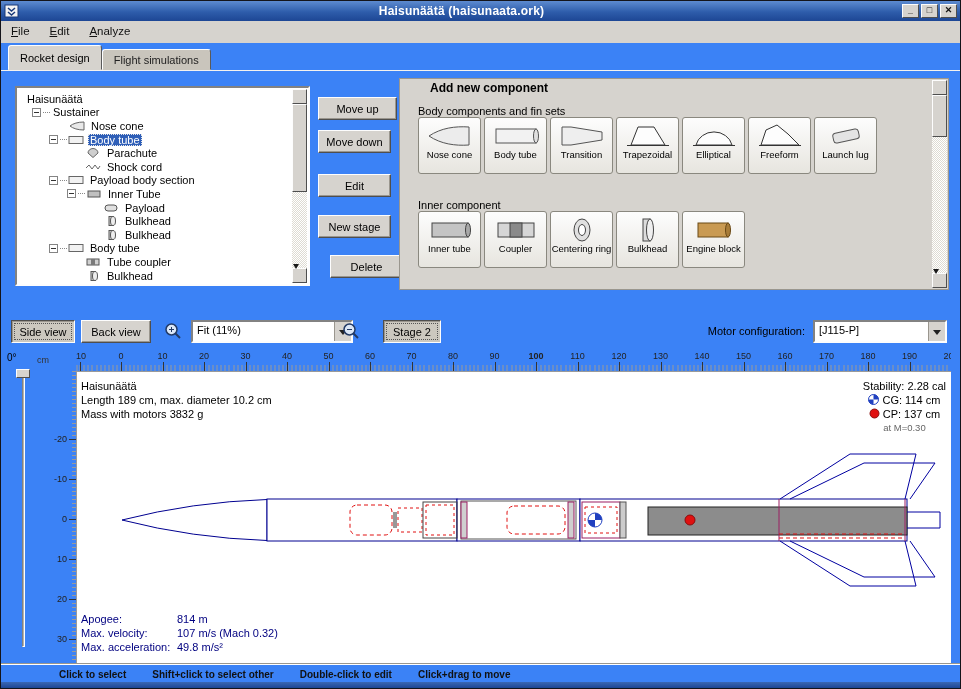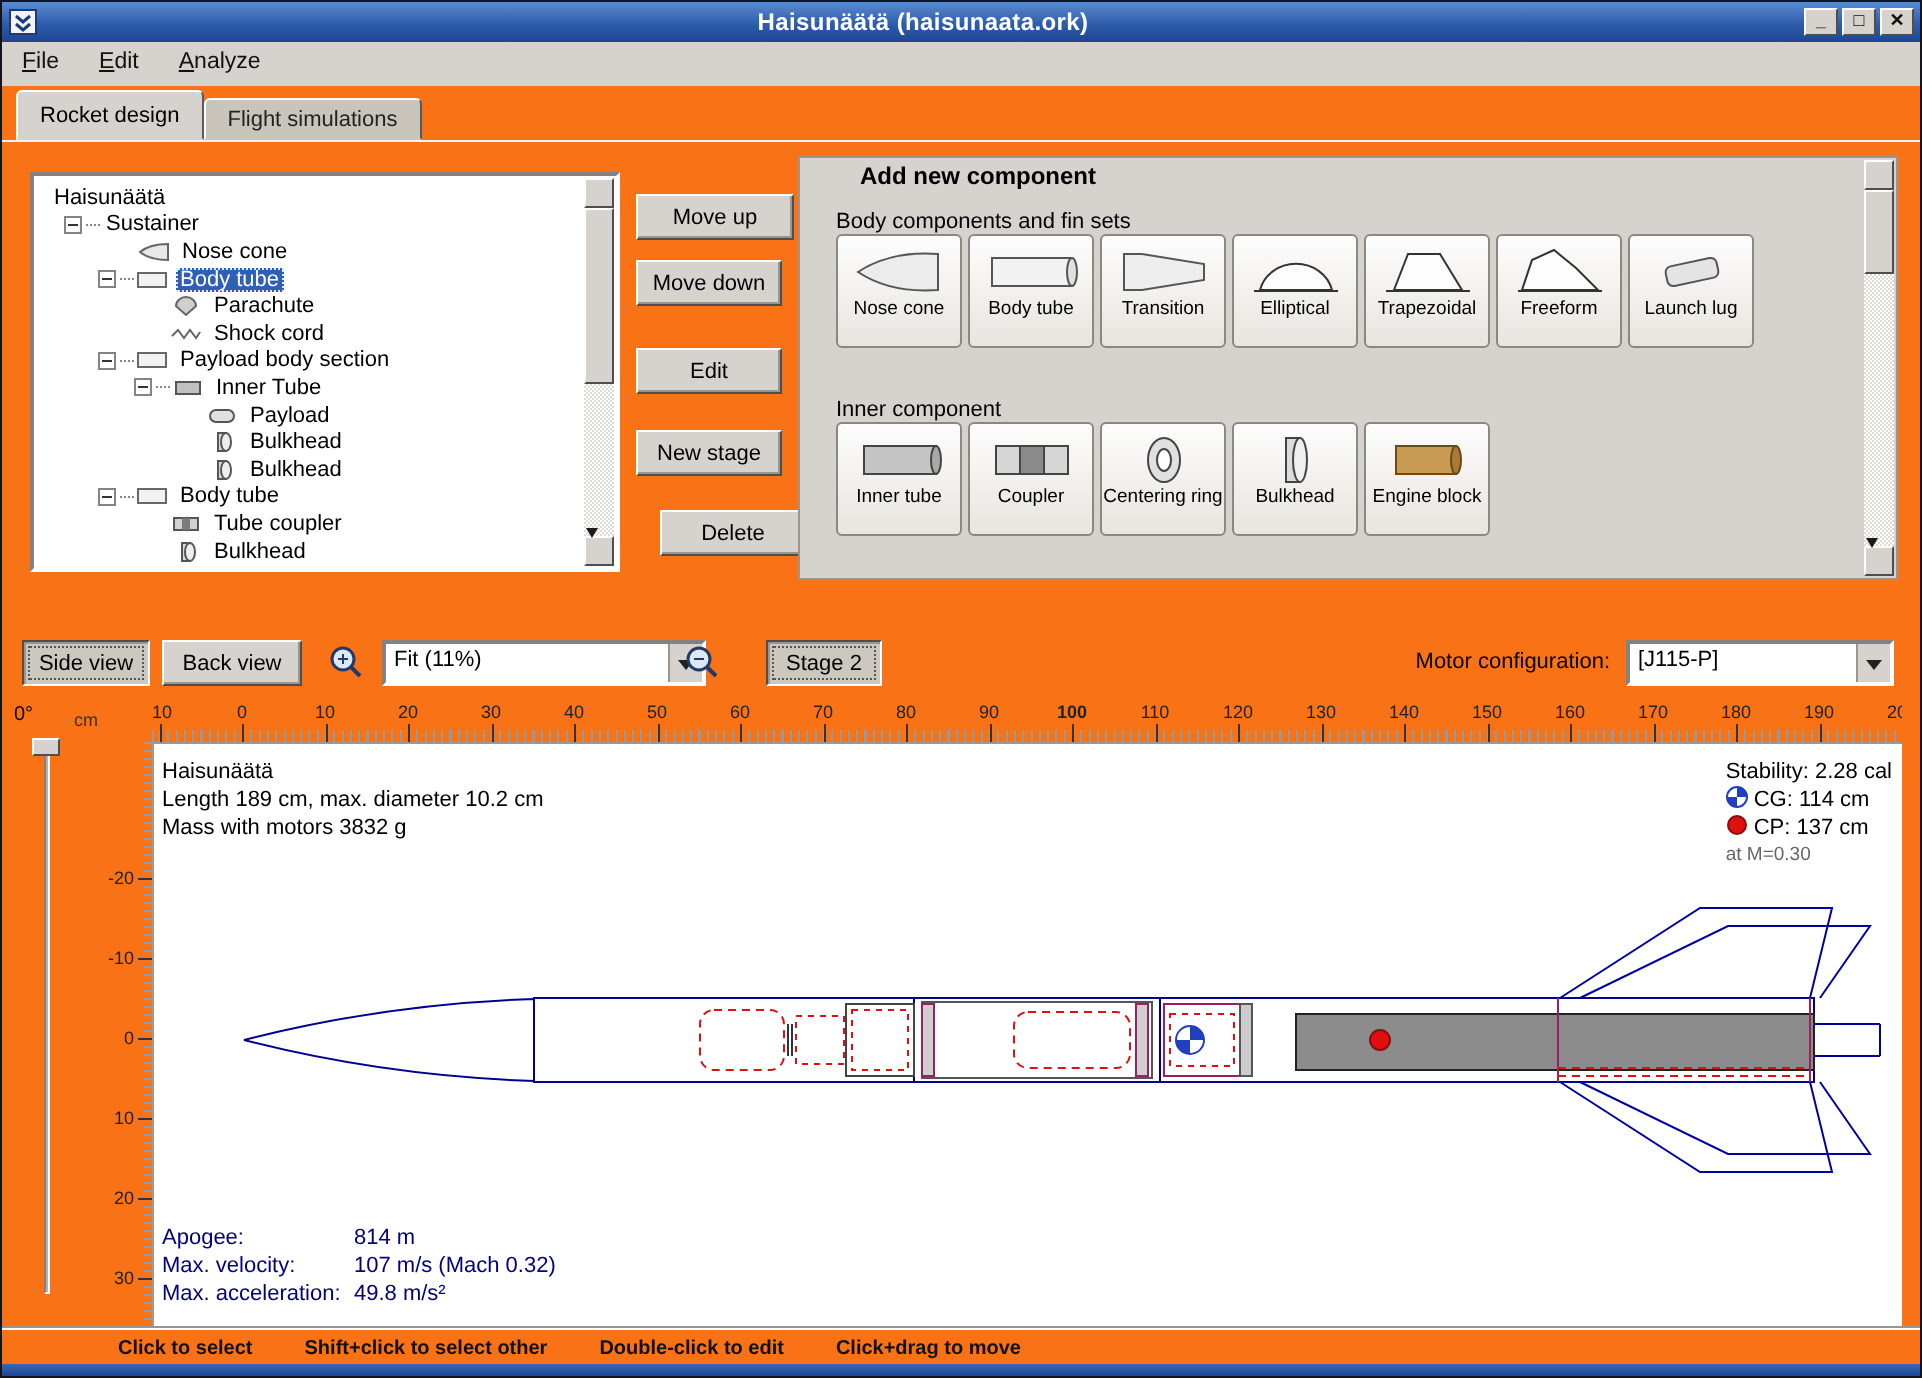--- a/index.html
+++ b/index.html
@@ -1,17 +1,17 @@
 <!DOCTYPE html>
 <html><head>
 <meta charset="utf-8">
 <style>
 *{margin:0;padding:0;box-sizing:border-box;font-family:"Liberation Sans",sans-serif;}
 html,body{background:#6b6b6b;}
-#win{position:relative;width:961px;height:689px;background:#f97316;border:1px solid #14141a;overflow:hidden;}
+#win{position:relative;width:961px;height:689px;background:#3b82f6;border:1px solid #14141a;overflow:hidden;}
 
 
 #titlebar{position:absolute;left:0;top:0;right:0;height:20px;background:linear-gradient(180deg,#5d8bd0 0%,#2e5dab 55%,#1d4694 100%);display:flex;align-items:center;padding:0 3px;}
 #title-text{flex:1;text-align:center;color:#fff;font-size:12px;font-weight:bold;letter-spacing:.2px;}
 .wbtn{width:17px;height:14px;margin-left:2px;background:#d6d3ce;border:1px solid;border-color:#fdfdfd #4e4e4e #4e4e4e #fdfdfd;font-size:9px;line-height:11px;text-align:center;font-weight:bold;color:#111;cursor:default;}
 #app-icon{width:15px;height:14px;margin-right:4px;}
 
 
 #menubar{position:absolute;left:0;top:20px;right:0;height:22px;display:flex;align-items:stretch;background:#d6d3ce;}
 .menu-item{padding:4px 10px 0 10px;font-size:11.5px;color:#111;}
@@ -73,21 +73,21 @@
 .hlab.b{font-weight:bold;}
 .hmaj{position:absolute;top:11px;height:9px;width:1px;background:#333;}
 #hminor{position:absolute;left:0;right:0;top:14px;height:6px;background:repeating-linear-gradient(90deg,#999 0 1px,transparent 1px 4.15px);background-position-x:3.5px;}
 #vruler{position:absolute;left:44px;top:22px;width:31px;height:292px;overflow:hidden;}
 .vlab{position:absolute;right:9px;transform:translateY(-50%);font-size:9px;color:#222;}
 .vmaj{position:absolute;right:0;width:7px;height:1px;background:#333;}
 #vminor{position:absolute;right:0;top:0;bottom:0;width:4px;background:repeating-linear-gradient(180deg,#999 0 1px,transparent 1px 4px);}
 #canvas{position:absolute;left:75px;top:22px;width:875px;height:292px;background:#fff;border-top:1px solid #9a9a9a;border-left:1px solid #9a9a9a;}
 #rocket-svg{position:absolute;left:0;top:0;}
 #info-block{position:absolute;left:4px;top:7px;font-size:11px;line-height:14px;color:#000;z-index:2;}
-#stab-block{position:absolute;right:5px;top:7px;font-size:11px;line-height:14px;text-align:left;color:#000;z-index:2;}
+#stab-block{position:absolute;right:5px;top:7px;font-size:11px;line-height:14px;text-align:center;color:#000;z-index:2;}
 #stab-block .sub{font-size:9.5px;color:#666;}
 #stab-block svg{vertical-align:-1px;margin-right:3px;}
 #flight-block{position:absolute;left:4px;top:240px;font-size:11px;line-height:14px;color:#000080;z-index:2;}
 #flight-block .frow{display:flex;}
 #flight-block .flab{width:96px;}
 
 
 #statusbar{position:absolute;left:0;top:662px;right:0;height:21px;display:flex;align-items:center;padding-left:58px;gap:26px;border-top:1px solid #9a968e;box-shadow:inset 0 1px 0 #fff;font-size:10px;font-weight:bold;color:#111;}
 #bottom-strip{position:absolute;left:0;bottom:0;right:0;height:6px;background:linear-gradient(180deg,#3a67b4,#1d4694);}
 </style>
@@ -292,34 +292,34 @@
             <span class="cicon">
               <svg viewBox="0 0 46 28" width="46" height="28">
                 <path d="M3 5 L12 5 L43 10 L43 18 L12 23 L3 23 Z" fill="#eeeeee" stroke="#555"></path>
               </svg>
             </span>
             <span class="clabel">Transition</span>
           </div>
         <div class="cbtn">
             <span class="cicon">
               <svg viewBox="0 0 46 28" width="46" height="28">
+                <path d="M6 23 L13 5 L29 5 L40 23 Z" fill="#fdfdfd" stroke="#333"></path>
+                <line x1="2" y1="23.5" x2="44" y2="23.5" stroke="#333"></line>
+              </svg>
+            </span>
+            <span class="clabel">Trapezoidal</span>
+          </div>
+        <div class="cbtn">
+            <span class="cicon">
+              <svg viewBox="0 0 46 28" width="46" height="28">
                 <path d="M5 23 A 18.5 17 0 0 1 41 23 Z" fill="#fdfdfd" stroke="#333"></path>
                 <line x1="2" y1="23.5" x2="44" y2="23.5" stroke="#333"></line>
               </svg>
             </span>
             <span class="clabel">Elliptical</span>
-          </div>
-        <div class="cbtn">
-            <span class="cicon">
-              <svg viewBox="0 0 46 28" width="46" height="28">
-                <path d="M6 23 L13 5 L29 5 L40 23 Z" fill="#fdfdfd" stroke="#333"></path>
-                <line x1="2" y1="23.5" x2="44" y2="23.5" stroke="#333"></line>
-              </svg>
-            </span>
-            <span class="clabel">Trapezoidal</span>
           </div>
         <div class="cbtn">
             <span class="cicon">
               <svg viewBox="0 0 46 28" width="46" height="28">
                 <path d="M4 23 L9 8 L20 3 L31 12 L42 23 Z" fill="#fdfdfd" stroke="#333"></path>
                 <line x1="2" y1="23.5" x2="44" y2="23.5" stroke="#333"></line>
               </svg>
             </span>
             <span class="clabel">Freeform</span>
           </div>

